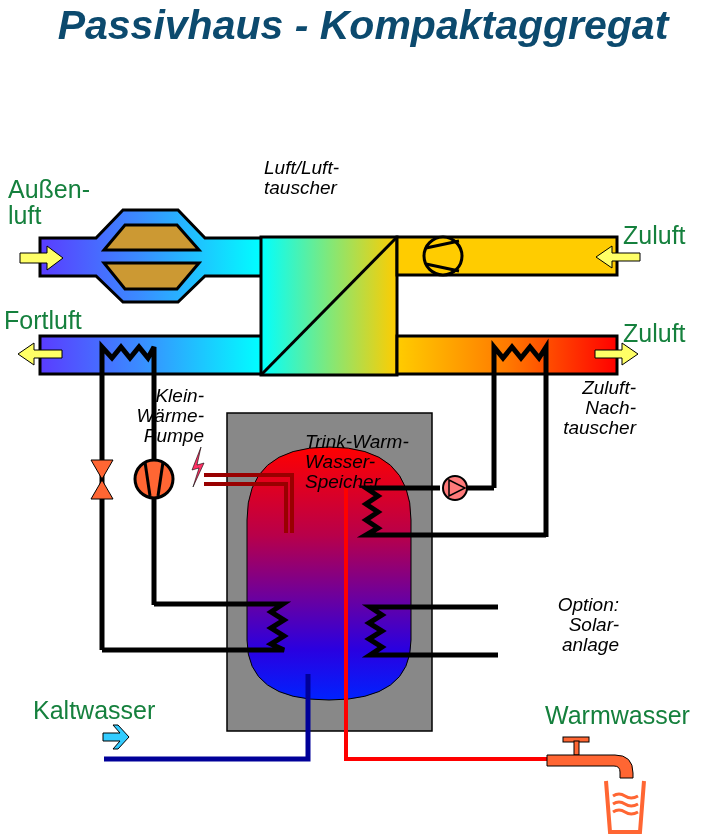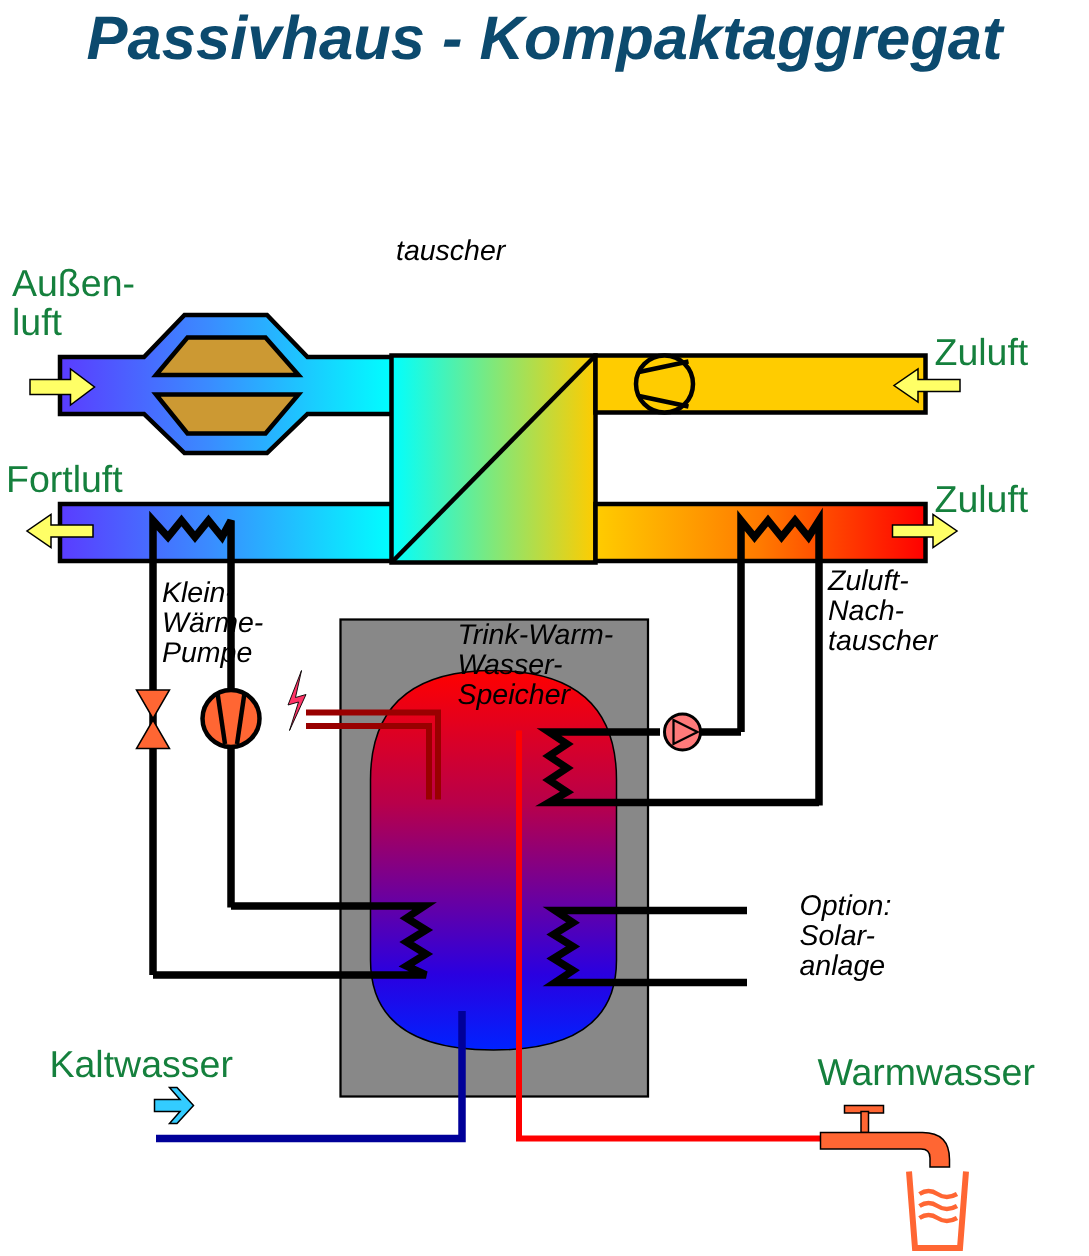--- a/index.html
+++ b/index.html
@@ -1,20 +1,20 @@
 <!DOCTYPE html>
 <html><head>
 <meta charset="utf-8">
 <style>
   html, body { margin:0; padding:0; background:#ffffff; }
   body { width:726px; height:837px; position:relative; overflow:hidden; font-family:"Liberation Sans", sans-serif; }
   #title { position:absolute; left:0; top:2px; width:726px; text-align:center; font-size:41px; font-weight:bold; font-style:italic; color:#0c4a6e; letter-spacing:0px; }
   .lbl { position:absolute; color:#15803d; font-size:25px; line-height:26px; white-space:nowrap; }
   .ilbl { position:absolute; color:#000; font-size:19px; font-style:italic; line-height:20px; white-space:nowrap; }
-  .center { text-align:left; }
+  .center { text-align:right; }
   svg { position:absolute; left:0; top:0; }
 </style>
 </head>
 <body>
 
 <div id="title">Passivhaus - Kompaktaggregat</div>
 
 <svg width="726" height="837" viewBox="0 0 726 837">
   <defs>
     <linearGradient id="gOutdoor" x1="0" y1="0" x2="1" y2="0">
@@ -153,30 +153,31 @@
 
 <div class="lbl" style="left:8px;top:176px;">
   <div>Außen-</div>
   <div>luft</div>
 </div>
 <div class="lbl" style="left:4px;top:307px;text-align:center;">Fortluft</div>
 <div class="lbl" style="left:623px;top:222px;">Zuluft</div>
 <div class="lbl" style="left:623px;top:320px;">Zuluft</div>
 
 <div class="ilbl" style="left:264px;top:158px;">
+  <div>Luft/Luft-</div>
   <div>tauscher</div>
 </div>
 
 <div class="ilbl center" style="left:108px;top:386px;width:96px;">
   <div>Klein-</div>
   <div>Wärme-</div>
   <div>Pumpe</div>
 </div>
 
-<div class="ilbl" style="left:305px;top:414px;font-style:italic;">
+<div class="ilbl" style="left:305px;top:432px;font-style:italic;">
   <div>Trink-Warm-</div>
   <div>Wasser-</div>
   <div>Speicher</div>
 </div>
 
 <div class="ilbl center" style="left:552px;top:378px;width:84px;">
   <div>Zuluft-</div>
   <div>Nach-</div>
   <div>tauscher</div>
 </div>

